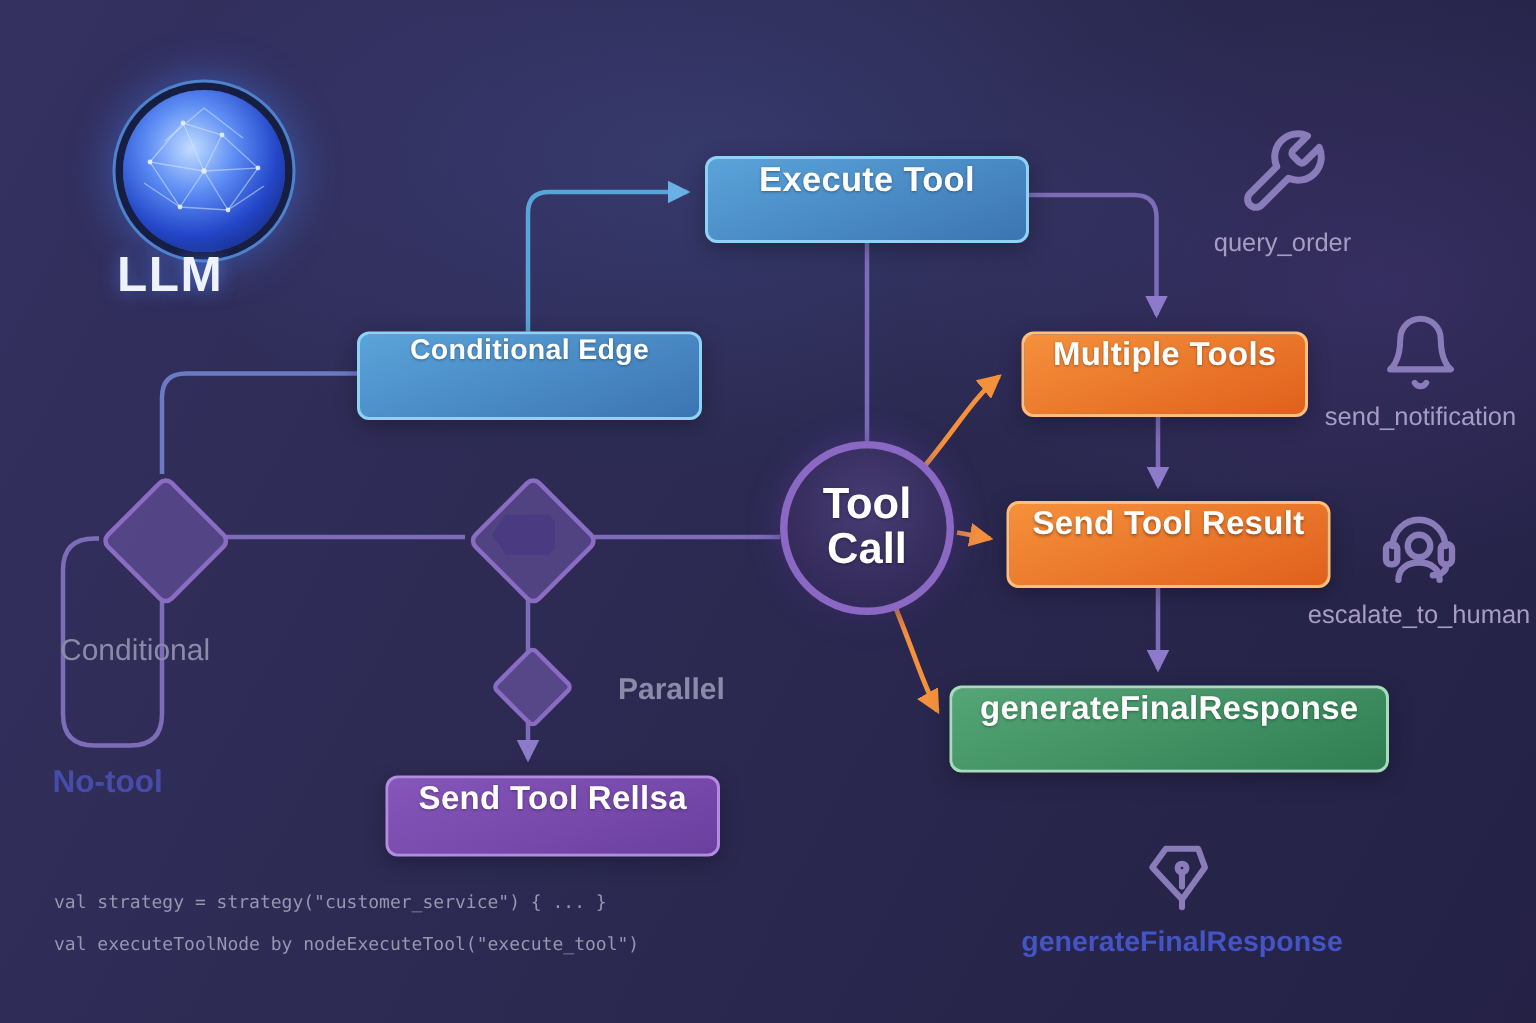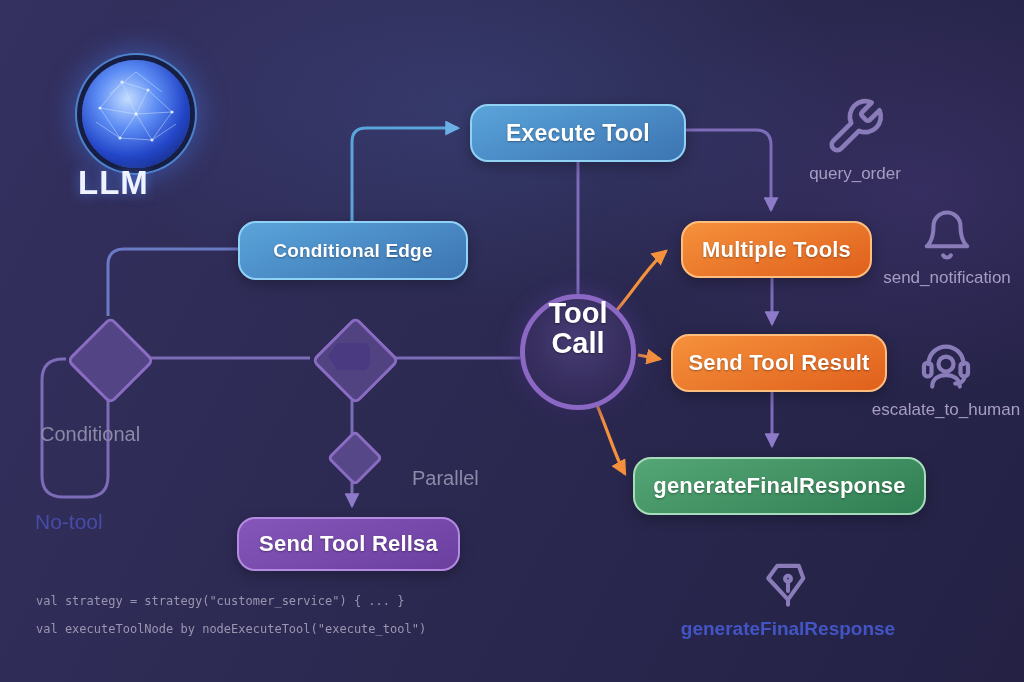--- a/index.html
+++ b/index.html
@@ -6,33 +6,33 @@
   .stage{
     position:relative;width:1024px;height:682px;overflow:hidden;
     font-family:"Liberation Sans",sans-serif;
     background:
       radial-gradient(620px 330px at 46% 16%, rgba(92,124,214,0.18), transparent 62%),
       radial-gradient(520px 320px at 90% 28%, rgba(124,92,204,0.16), transparent 62%),
       linear-gradient(118deg,#343060 0%,#2c2a52 45%,#242145 100%);
   }
   .overlay{position:absolute;left:0;top:0;z-index:1;}
   .box{
-    position:absolute;z-index:4;display:flex;align-items:center;justify-content:center;
-    border-radius:18px;color:#fff;font-weight:600;letter-spacing:.2px;
+    position:absolute;z-index:4;display:flex;align-items:flex-start;justify-content:center;
+    border-radius:8px;color:#fff;font-weight:600;letter-spacing:.2px;
     text-shadow:0 1px 2px rgba(0,0,0,.35);
     box-shadow:0 4px 14px rgba(0,0,0,.28);
   }
   .box-blue{background:linear-gradient(160deg,#5aa4da 0%,#3c74b2 100%);border:2px solid #8fd2f6;}
   .box-orange{background:linear-gradient(160deg,#f5913c 0%,#e0601c 100%);border:2px solid #ffbe7e;}
   .box-green{background:linear-gradient(160deg,#55a676 0%,#2f7e53 100%);border:2px solid #a6dcba;}
-  .box-purple{background:linear-gradient(160deg,#8656ba 0%,#6a3f9e 100%);border:2px solid #b48ae2;}
+  .box-purple{background:linear-gradient(160deg,#8656ba 0%,#6a3f9e 100%);border:2px solid #b48ae2;margin-left:20px;}
   .tool-call{
     position:absolute;z-index:4;left:520px;top:294px;width:106px;height:106px;border-radius:50%;
     border:5px solid #8a68c4;background:radial-gradient(circle at 50% 38%,#473c74 0%,#322a58 75%);
-    display:flex;flex-direction:column;align-items:center;justify-content:flex-start;
+    display:flex;flex-direction:column;align-items:center;justify-content:center;
     color:#fff;font-weight:700;font-size:29px;line-height:1.02;
     box-shadow:0 0 22px rgba(110,80,190,.45),0 4px 14px rgba(0,0,0,.3);
     text-shadow:0 1px 2px rgba(0,0,0,.4);
   }
   .diamond{
     position:absolute;z-index:2;width:57px;height:57px;transform:rotate(45deg);
     background:rgba(122,94,182,.48);border:3px solid #8a6cc2;border-radius:7px;
   }
   .diamond-small{
     position:absolute;z-index:2;width:34px;height:34px;transform:rotate(45deg);
@@ -50,21 +50,21 @@
     overflow:hidden;
   }
   .llm-label{position:absolute;z-index:4;left:78px;top:164px;width:116px;text-align:left;
     color:#eef3ff;font-size:33px;font-weight:700;letter-spacing:1px;text-shadow:0 0 12px rgba(90,140,255,.6);}
   .tool-entry{position:absolute;z-index:4;display:flex;flex-direction:column;align-items:center;}
   .tool-label{color:#a79dc4;font-size:17px;margin-top:6px;white-space:nowrap;}
   .tool-icon{color:#8a7cb8;}
   .code-line{position:absolute;z-index:4;font-family:"DejaVu Sans Mono",monospace;
     font-size:12px;color:#9b95b0;white-space:pre;}
   .final-label{color:#4355c4;font-weight:600;font-size:19px;}
-  .fallback-label{color:#474ca8;font-size:21px;font-weight:400;line-height:1.25;text-align:left;}
+  .fallback-label{color:#474ca8;font-size:21px;font-weight:700;line-height:1.25;text-align:left;}
   .gray-label{color:#8d89a8;font-size:20px;}
 </style>
 </head>
 <body>
 
 <div class="stage">
 
   <svg class="overlay" width="1024" height="682" viewBox="0 0 1024 682">
     <defs>
       <marker id="arrow-purple" viewBox="0 0 10 10" refX="8.5" refY="5" markerWidth="5" markerHeight="5" orient="auto-start-reverse">
@@ -149,23 +149,23 @@
   </div>
 
   <div class="side-label gray-label" style="left:40px;top:422px;width:150px;">
     <div>Conditional</div>
   </div>
 
   <div class="side-label fallback-label" style="left:35px;top:509px;width:140px;">
     <div>No-tool</div>
   </div>
 
-  <div class="side-label gray-label" style="left:412px;top:466px;width:90px;">Parallel</div>
-
-  <div class="tool-entry" style="left:790px;top:96px;width:130px;">
+  <div class="side-label gray-label" style="left:412px;top:448px;width:90px;font-weight:bold;">Parallel</div>
+
+  <div class="tool-entry" style="left:790px;top:84px;width:130px;">
     <svg class="tool-icon" width="62" height="62" viewBox="0 0 24 24">
       <path d="M14.7 6.3a1 1 0 0 0 0 1.4l1.6 1.6a1 1 0 0 0 1.4 0l3.77-3.77a6 6 0 0 1-7.94 7.94l-6.91 6.91a2.12 2.12 0 0 1-3-3l6.91-6.91a6 6 0 0 1 7.94-7.94l-3.76 3.76z" fill="none" stroke="currentColor" stroke-width="1.8" stroke-linecap="round" stroke-linejoin="round"></path>
     </svg>
     <div class="tool-label">query_order</div>
   </div>
 
   <div class="tool-entry" style="left:862px;top:208px;width:170px;">
     <svg class="tool-icon" width="54" height="54" viewBox="0 0 24 24">
       <g fill="none" stroke="currentColor" stroke-width="1.8" stroke-linecap="round" stroke-linejoin="round">
         <path d="M6 8a6 6 0 0 1 12 0c0 7 3 9 3 9H3s3-2 3-9"></path>

